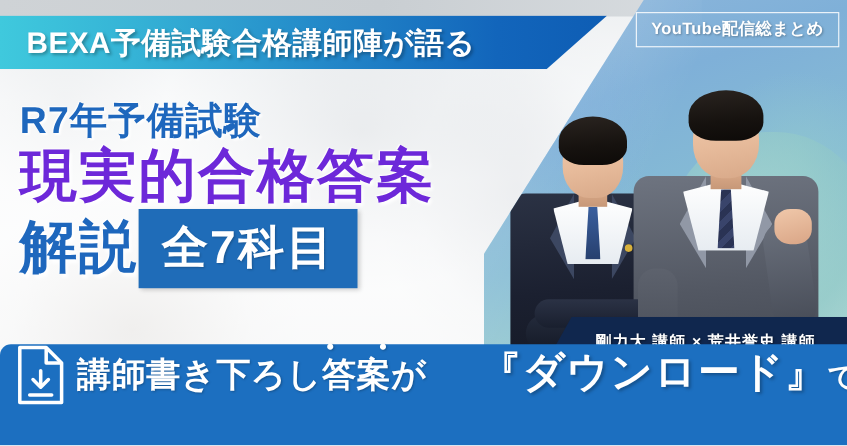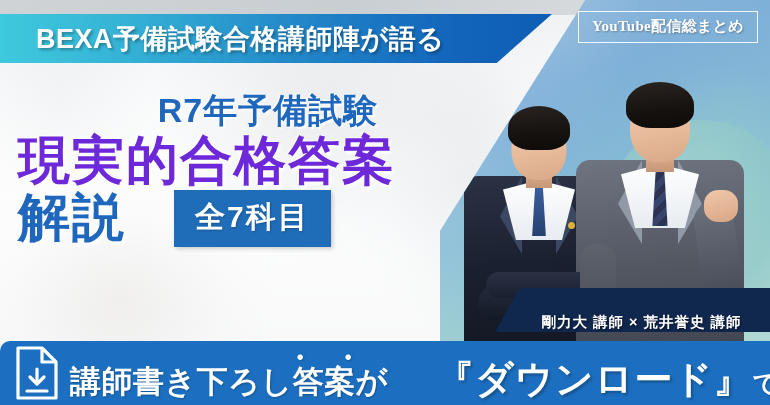--- a/index.html
+++ b/index.html
@@ -143,89 +143,86 @@
      transform:rotate(-8deg); }
   .p-right .fist   { right:6px; bottom:150px; width:34px; height:32px; z-index:5; }
   .p-right .arm-dn { left:4px; bottom:8px; width:36px; height:120px;
      background:linear-gradient(180deg,#5d626d,#3e434d); border-radius:16px; z-index:4; }
 
   
   .top-banner {
     position:absolute; left:0; top:14px; width:552px; height:49px;
     background:linear-gradient(90deg,#3fc9dd 0%, #35b3d6 22%, #2286c8 55%, #1265bb 82%, #0e5db4 100%);
     clip-path:polygon(0 0, 100% 0, 90% 100%, 0 100%);
-    display:flex; align-items:center;padding-left:12px;
+    display:flex; align-items:center;
   }
   .top-banner-text {
     margin-left:24px;
     color:#ffffff;
     font-size:27px; font-weight:bold; letter-spacing:.5px;
     text-shadow:2px 2px 3px rgba(0,0,0,.30);
     white-space:nowrap;
   }
 
   
   .yt-tag {
     position:absolute; left:578px; top:11px;
     padding:5px 13px 6px 13px;
     border:1.6px solid rgba(255,255,255,.92);
     color:#ffffff; font-size:15px; font-weight:bold;
     letter-spacing:.3px; white-space:nowrap;
     text-shadow:1px 1px 2px rgba(0,0,0,.28);
-    font-family:Liberation Serif, serif;
   }
 
   
   .headline { position:absolute; left:18px; top:92px; width:500px; }
   .hl-line1 {
     color:#1e67bd; font-size:34px; font-weight:bold; letter-spacing:1px;
     line-height:1.06; white-space:nowrap;
     text-shadow:2px 2px 2px rgba(255,255,255,.9), -1px -1px 1px rgba(255,255,255,.8);
-    text-align:center;
   }
   .hl-line2 {
     margin-top:6px;
     color:#6d28d9; font-size:52px; font-weight:bold; letter-spacing:2px;
     line-height:1.03; white-space:nowrap;
     text-shadow:2px 3px 3px rgba(255,255,255,.95), -1px -1px 1px rgba(255,255,255,.85);
   }
-  .hl-line3 { margin-top:2px; display:flex; align-items:center; gap:20px; }
+  .hl-line3 { margin-top:2px; display:flex; align-items:center; gap:0; }
   .hl-line3-text {
     color:#1e67bd; font-size:52px; font-weight:bold; letter-spacing:2px;
     line-height:1.03; white-space:nowrap;
     text-shadow:2px 3px 3px rgba(255,255,255,.95), -1px -1px 1px rgba(255,255,255,.85);
   }
   .subject-chip {
     background:#1f6cb8;
-    color:#ffffff; font-size:30px; font-weight:bold; letter-spacing:2px;
+    color:#ffffff; font-size:42px; font-weight:bold; letter-spacing:2px;
     padding:7px 21px 9px 21px; white-space:nowrap;
     text-shadow:1px 1px 2px rgba(0,0,0,.22);
     box-shadow:2px 2px 4px rgba(0,0,0,.18);
-    margin-left:28px;
   }
 
   
   .name-bar {
     position:absolute; right:0; top:288px; width:275px; height:44px;
     background:#10274e;
     clip-path:polygon(9% 0, 100% 0, 100% 100%, 0 100%);
-    display:flex; align-items:flex-end; justify-content:center;
+    display:flex; align-items:center; justify-content:center;
   }
   .name-bar-text {
     color:#ffffff; font-size:14.5px; font-weight:bold; letter-spacing:1px;
     white-space:nowrap; padding-left:18px;
     text-shadow:1px 1px 2px rgba(0,0,0,.5);
   }
 
   
   .cta-bar {
-    position:absolute; left:0; bottom:0; width:770px; height:64px;
+    position:absolute; left:0; bottom:0; width:770px; height:92px;
     background:#1c6fc0;
     border-top-left-radius:10px;
-    display:flex; align-items:flex-end;
+    display:flex; align-items:flex-start;
   }
   .dl-icon { margin-left:14px; flex:0 0 auto; }
   .cta-text {
     margin-left:10px;
     display:flex; align-items:baseline;
     color:#ffffff; white-space:nowrap;
     text-shadow:1px 1px 2px rgba(0,0,0,.25);
   }
   .cta-a  { font-size:31px; font-weight:bold; letter-spacing:.5px; }
   .emph   { position:relative;font-family:Liberation Serif, serif; }

